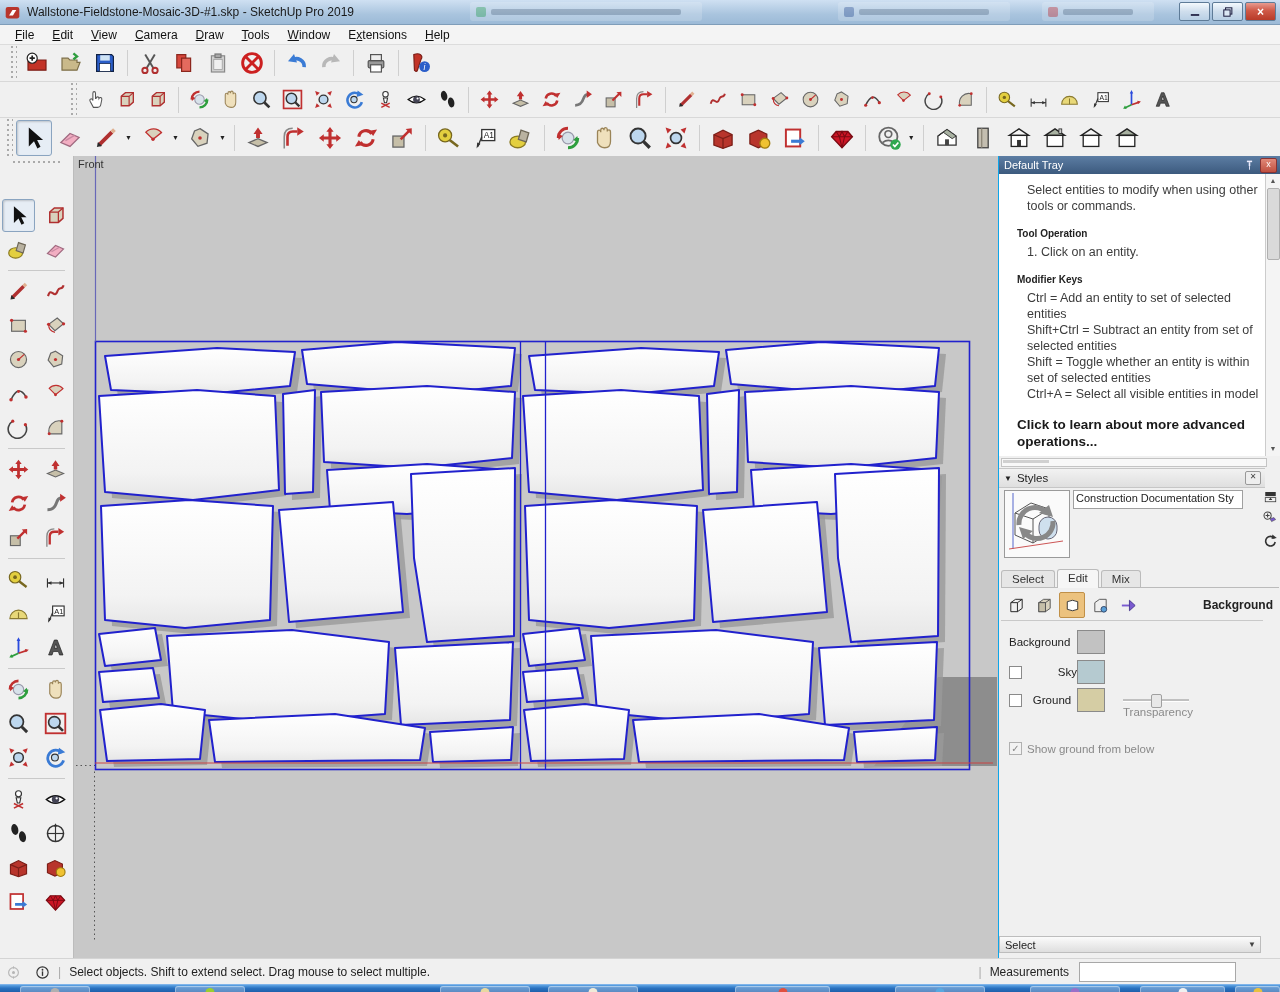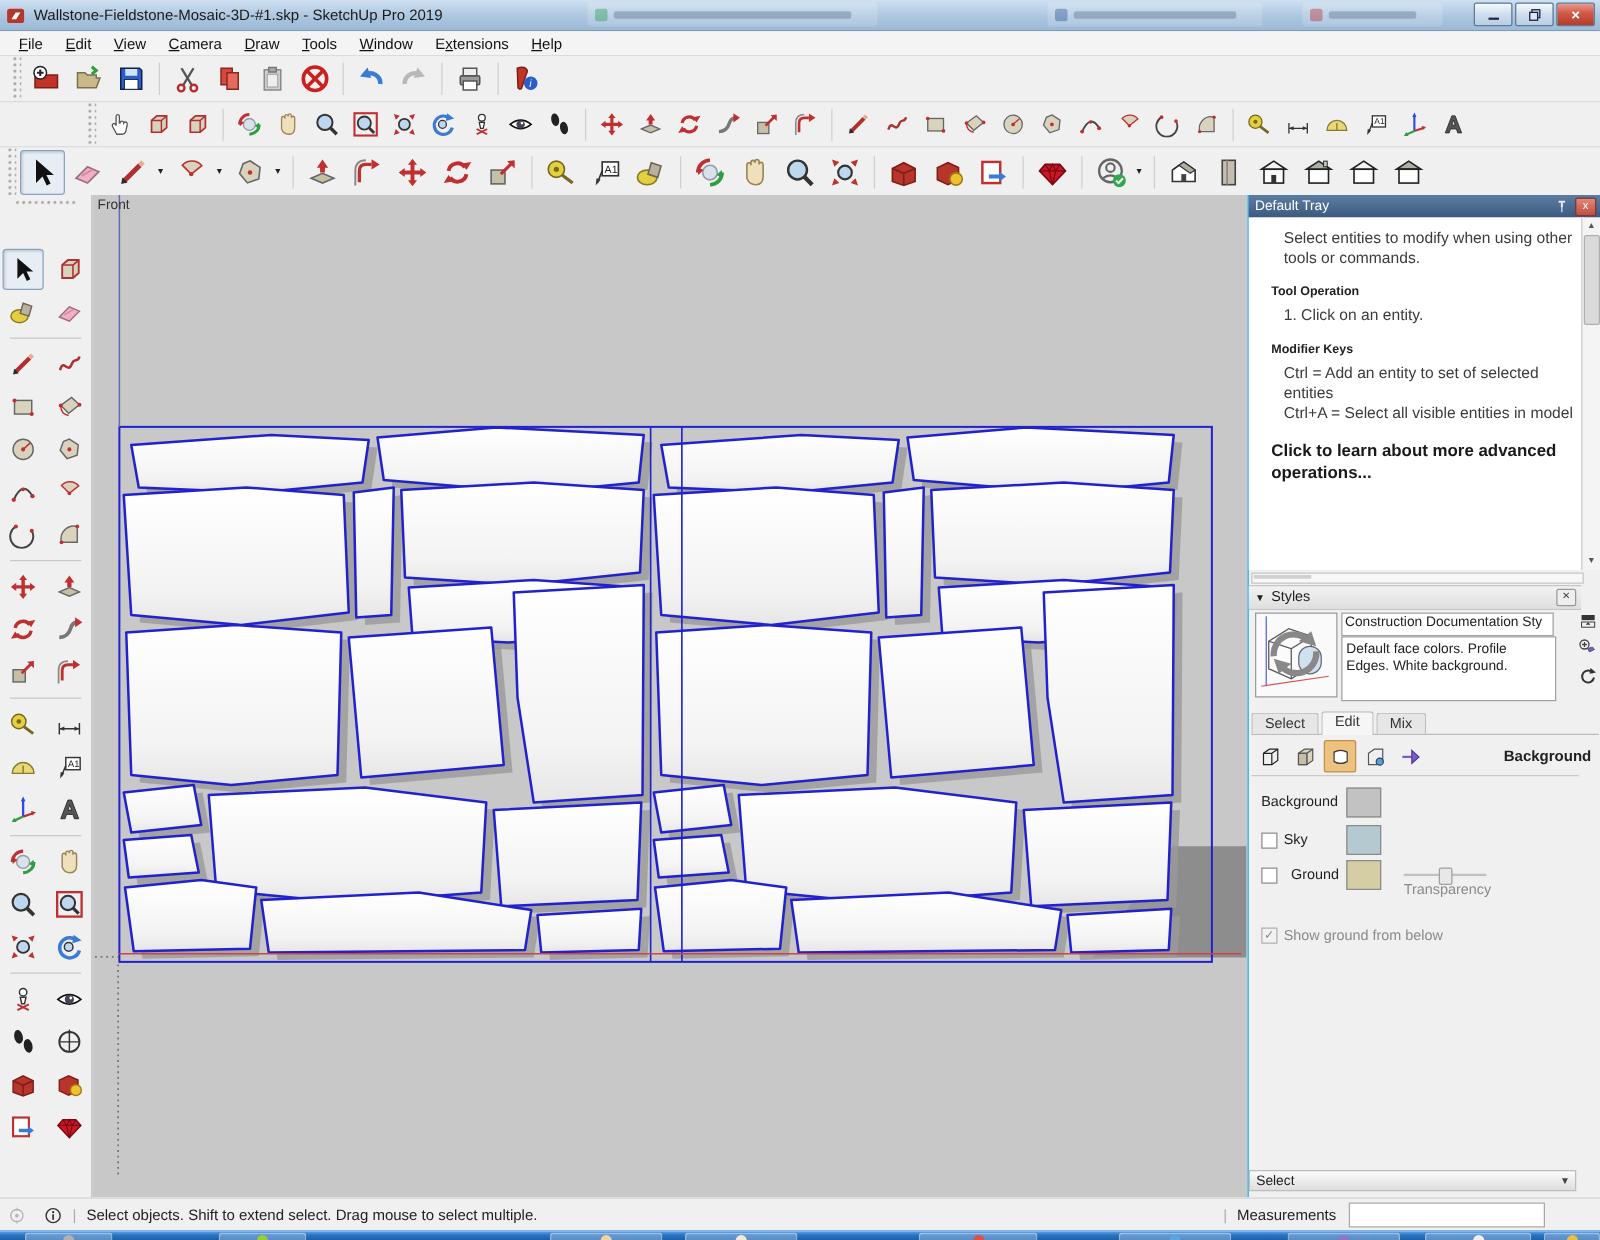--- a/index.html
+++ b/index.html
@@ -1116,20 +1116,22 @@
       <span class="xbtn">x</span>
     </div>
 
     <div id="instructor">
       <div>Select entities to modify when using other tools or commands.</div>
       <div id="instructor-sections">
           <h4>Tool Operation</h4>
           <div>1. Click on an entity.</div>
           <h4>Modifier Keys</h4>
           <div>Ctrl = Add an entity to set of selected entities</div>
+          <div>Shift+Ctrl = Subtract an entity from set of selected entities</div>
+          <div>Shift = Toggle whether an entity is within set of selected entities</div>
           <div>Ctrl+A = Select all visible entities in model</div>
         </div>
       <div class="link">Click to learn about more advanced operations...</div>
     </div>
     <div class="vscroll">
       <span class="arr" style="top:1px;">▲</span>
       <span class="thumb"></span>
       <span class="arr" style="bottom:1px;">▼</span>
     </div>
     <div class="hscroll">
@@ -1150,21 +1152,20 @@
           <path d="M10,22 L26,12 L44,18 V42 L28,52 L10,44 Z" fill="#fbfbfb" stroke="#555"></path>
           <path d="M10,22 L28,28 V52 M28,28 L44,18" fill="none" stroke="#555"></path>
           <rect x="34" y="26" width="18" height="22" rx="9" fill="#cfe0ee" stroke="#667"></rect>
           <path d="M14,34 a16,16 0 0 1 28,-12" fill="none" stroke="#888" stroke-width="5"></path>
           <polygon points="44,14 48,26 34,22" fill="#888"></polygon>
           <path d="M48,30 a16,16 0 0 1 -28,12" fill="none" stroke="#888" stroke-width="5"></path>
           <polygon points="18,48 14,36 28,40" fill="#888"></polygon>
         </svg>
       </div>
       <div class="stylename">Construction Documentation Sty</div>
-      <div class="styledesc">Default face colors. Profile Edges. White background.</div>
       <div class="styleicons">
         <span id="ic-panes">
             <svg width="15" height="15" viewBox="0 0 20 20" class="ic">
               <rect x="3" y="4" width="14" height="5.5" fill="#333"></rect>
               <rect x="3" y="11.5" width="14" height="5.5" fill="none" stroke="#333"></rect>
               <polygon points="7.5,14.5 12.5,14.5 10,11.8" fill="#333"></polygon>
             </svg>
           </span>
         <span id="ic-addstyle">
             <svg width="16" height="16" viewBox="0 0 20 20" class="ic">
@@ -1224,21 +1225,21 @@
       <span id="bg-title">Background</span>
     </div>
     <div class="editsep"></div>
 
     <div class="fieldrow" style="top:474px;">
       <span style="width:68px;">Background</span>
       <span class="swatch" id="sw-bg" style="background: rgb(194, 194, 194);"></span>
     </div>
     <div class="fieldrow" style="top:504px;">
       <span class="cb"></span>
-      <span style="width:50px;">Sky</span>
+      <span style="width:50px;text-align:right;">Sky</span>
       <span class="swatch" id="sw-sky" style="background: rgb(181, 202, 208);"></span>
     </div>
     <div class="fieldrow graytxt" style="top:526px;left:124px;">
       <span>Transparency</span>
     </div>
     <div class="fieldrow" style="top:532px;">
       <span class="cb"></span>
       <span style="width:50px;text-align:center;">Ground</span>
       <span class="swatch" id="sw-ground" style="background: rgb(213, 205, 164);"></span>
       <span class="slider" style="margin-left:18px;">

